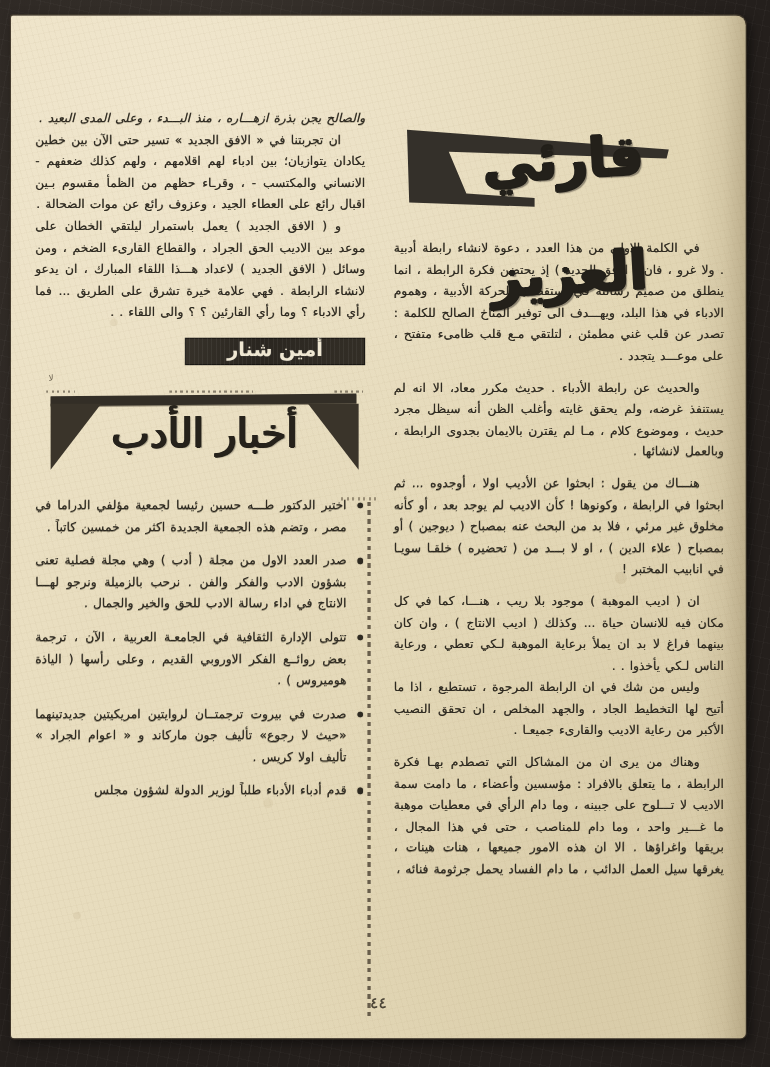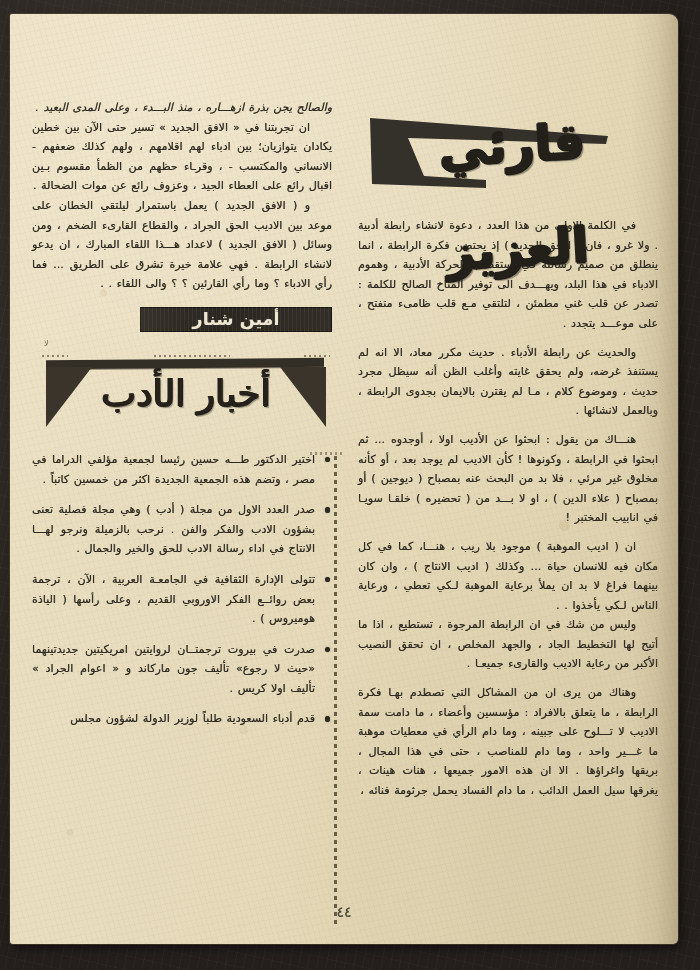--- a/index.html
+++ b/index.html
@@ -173,21 +173,21 @@
       1.2px 0 0 #23201a,
       -1.2px 0 0 #23201a,
       0 1.1px 0 #23201a,
       0 -1px 0 #23201a,
       2px 2px 1px rgba(35,32,26,.45);
   }
 
   
   #byline-plate {
     position: relative;
-    width: 192px;
+    width: 164px;
     height: 25px;
     margin: 13px 0 15px 13px;
     background: linear-gradient(100deg, #37322a 0%, #2a2620 40%, #332e26 100%);
     box-shadow: inset 0 0 0 1px rgba(0,0,0,.5);
     overflow: hidden;
   }
   #byline-plate::after {
     content: "";
     position: absolute;
     inset: 0;
@@ -377,21 +377,21 @@
         <div id="news-tri-left"></div>
         <div id="news-tri-right"></div>
         <div id="news-title" class="inked">أخبار الأدب</div>
       </div>
 
       <ul id="news-list">
         <li class="inked">اختير الدكتور طـــه حسين رئيسا لجمعية مؤلفي الدراما في مصر ، وتضم هذه الجمعية الجديدة اكثر من خمسين كاتباً .</li>
         <li class="inked">صدر العدد الاول من مجلة ( أدب ) وهي مجلة فصلية تعنى بشؤون الادب والفكر والفن . نرحب بالزميلة ونرجو لهـــا الانتاج في اداء رسالة الادب للحق والخير والجمال .</li>
         <li class="inked">تتولى الإدارة الثقافية في الجامعـة العربية ، الآن ، ترجمة بعض روائــع الفكر الاوروبي القديم ، وعلى رأسها ( الياذة هوميروس ) .</li>
         <li class="inked">صدرت في بيروت ترجمتــان لروايتين امريكيتين جديدتينهما «حيث لا رجوع» تأليف جون ماركاند و « اعوام الجراد » تأليف اولا كريس .</li>
-        <li class="inked">قدم أدباء السعودية طلباً لوزير الدولة لشؤون مجلس</li>
+        <li class="inked">قدم أدباء الأدباء طلباً لوزير الدولة لشؤون مجلس</li>
       </ul>
     </div>
 
     <div id="divider-cap"></div>
     <div id="column-divider"></div>
 
     <div id="page-folio" class="inked">٤٤</div>
 
   </div>
 </div>

